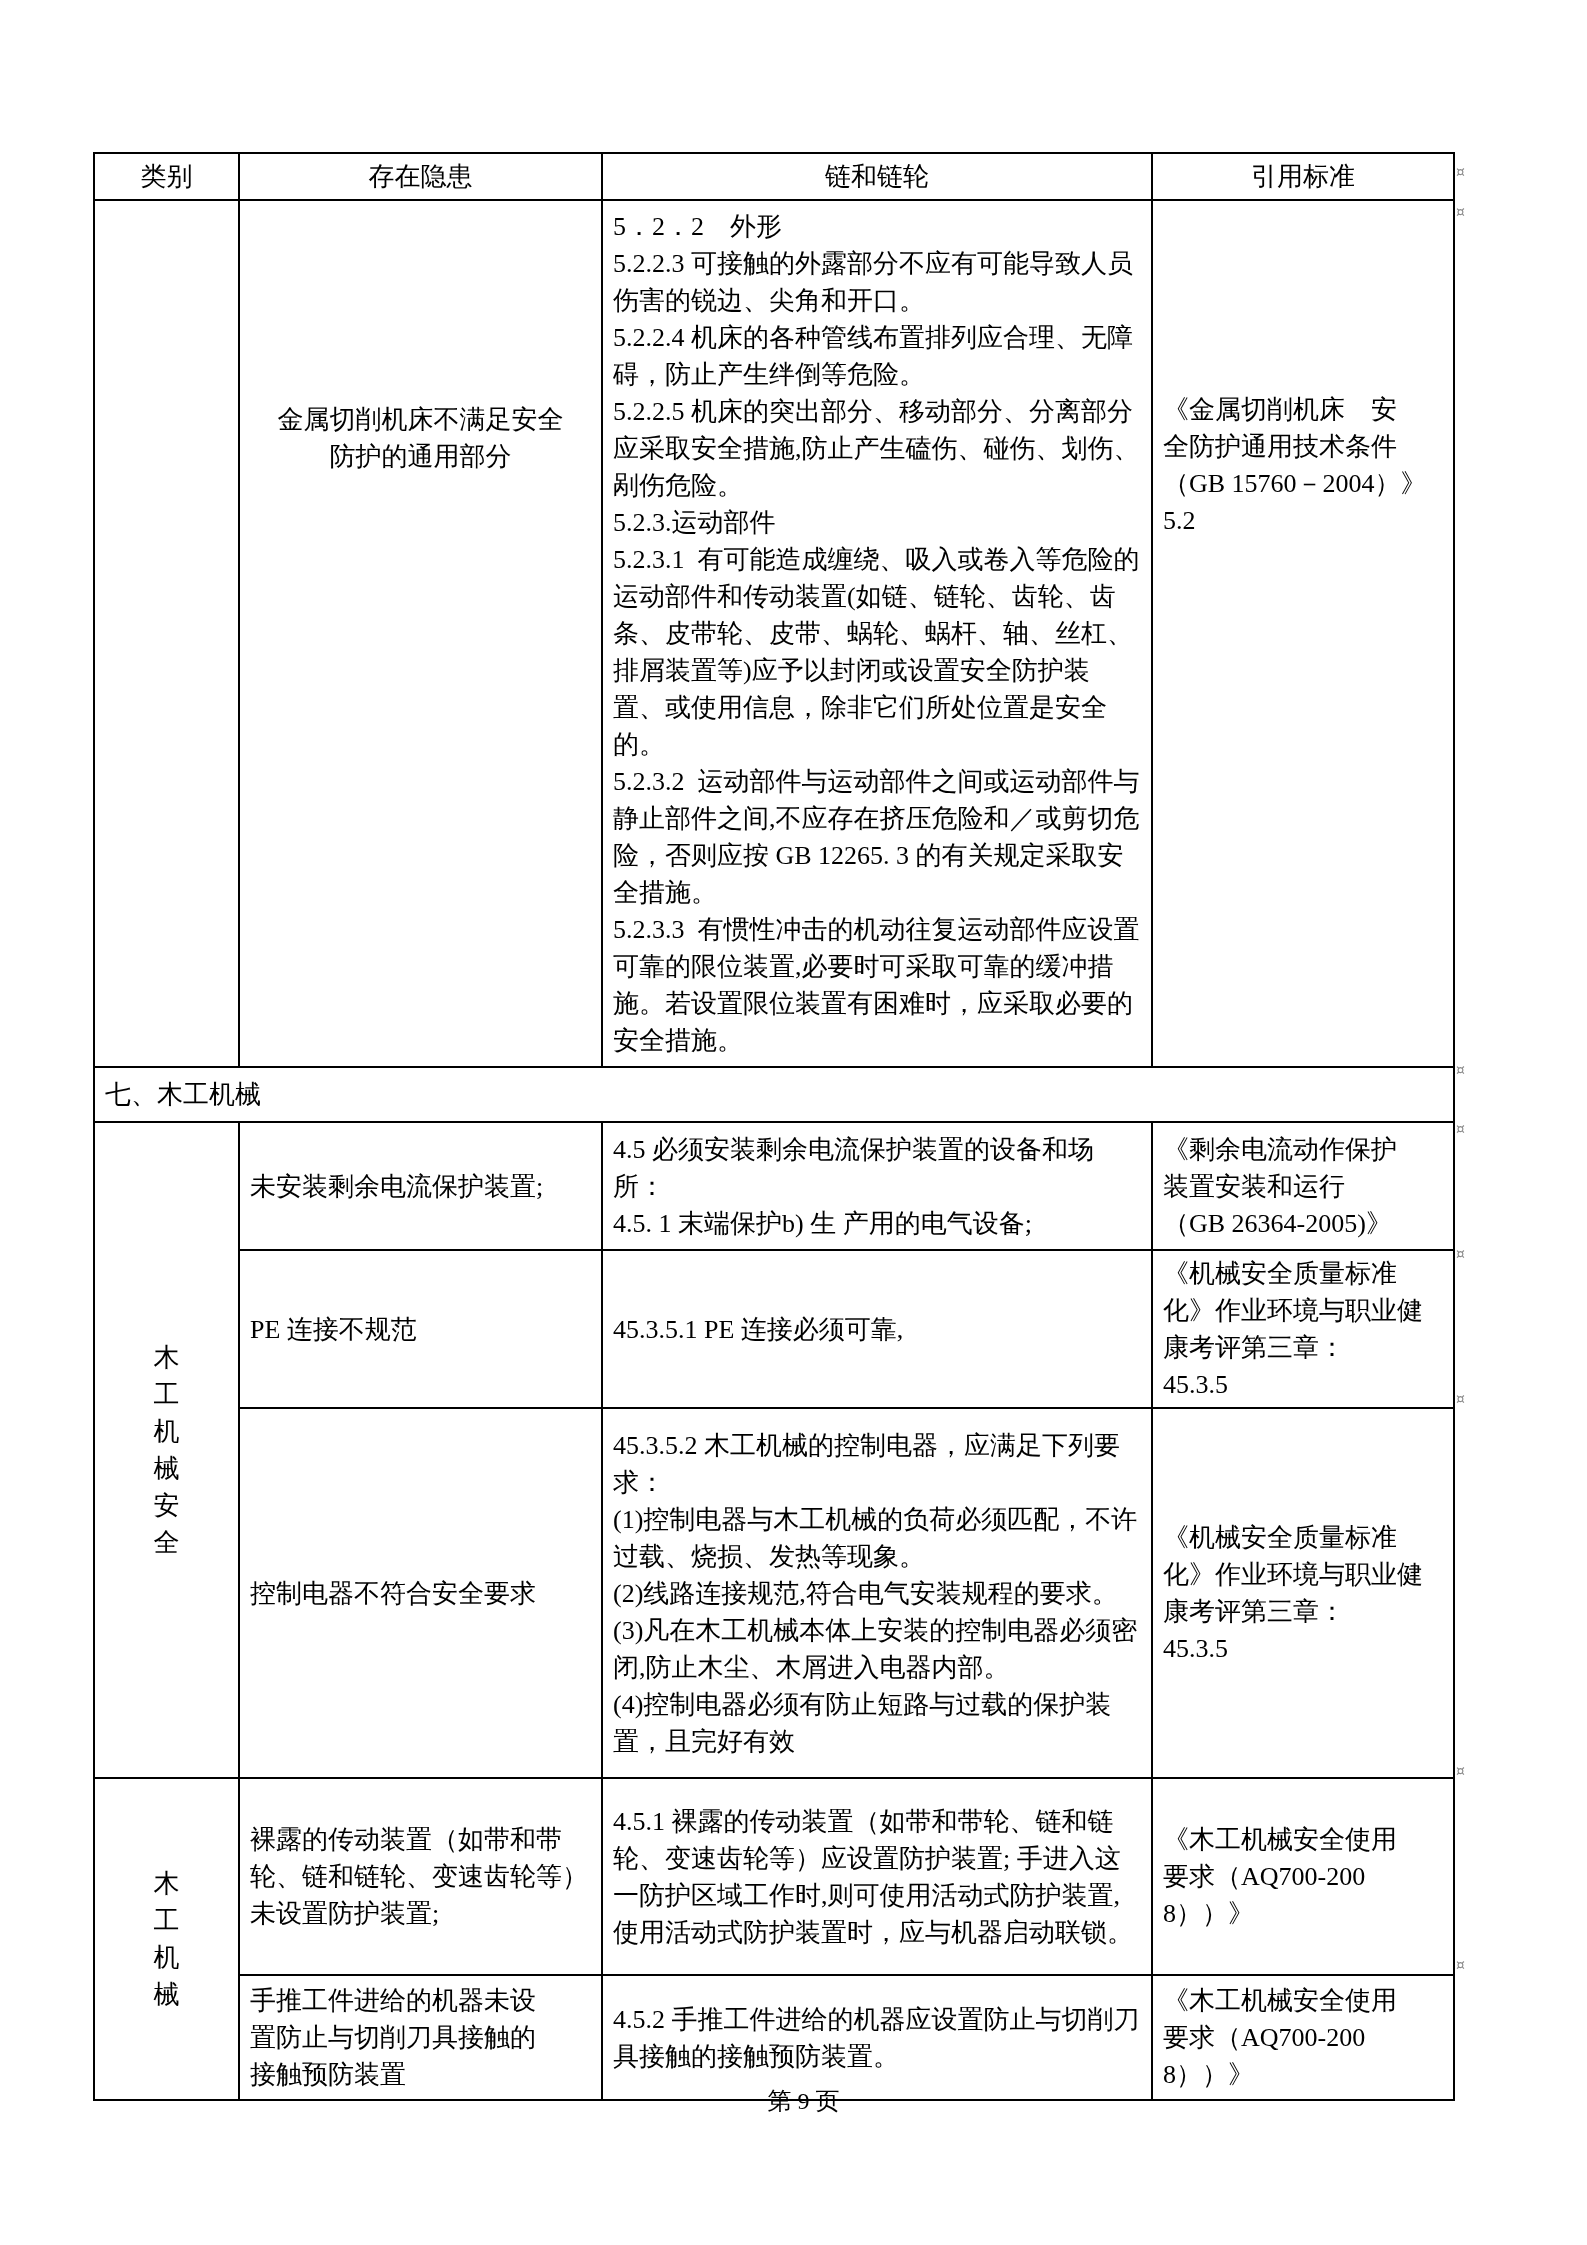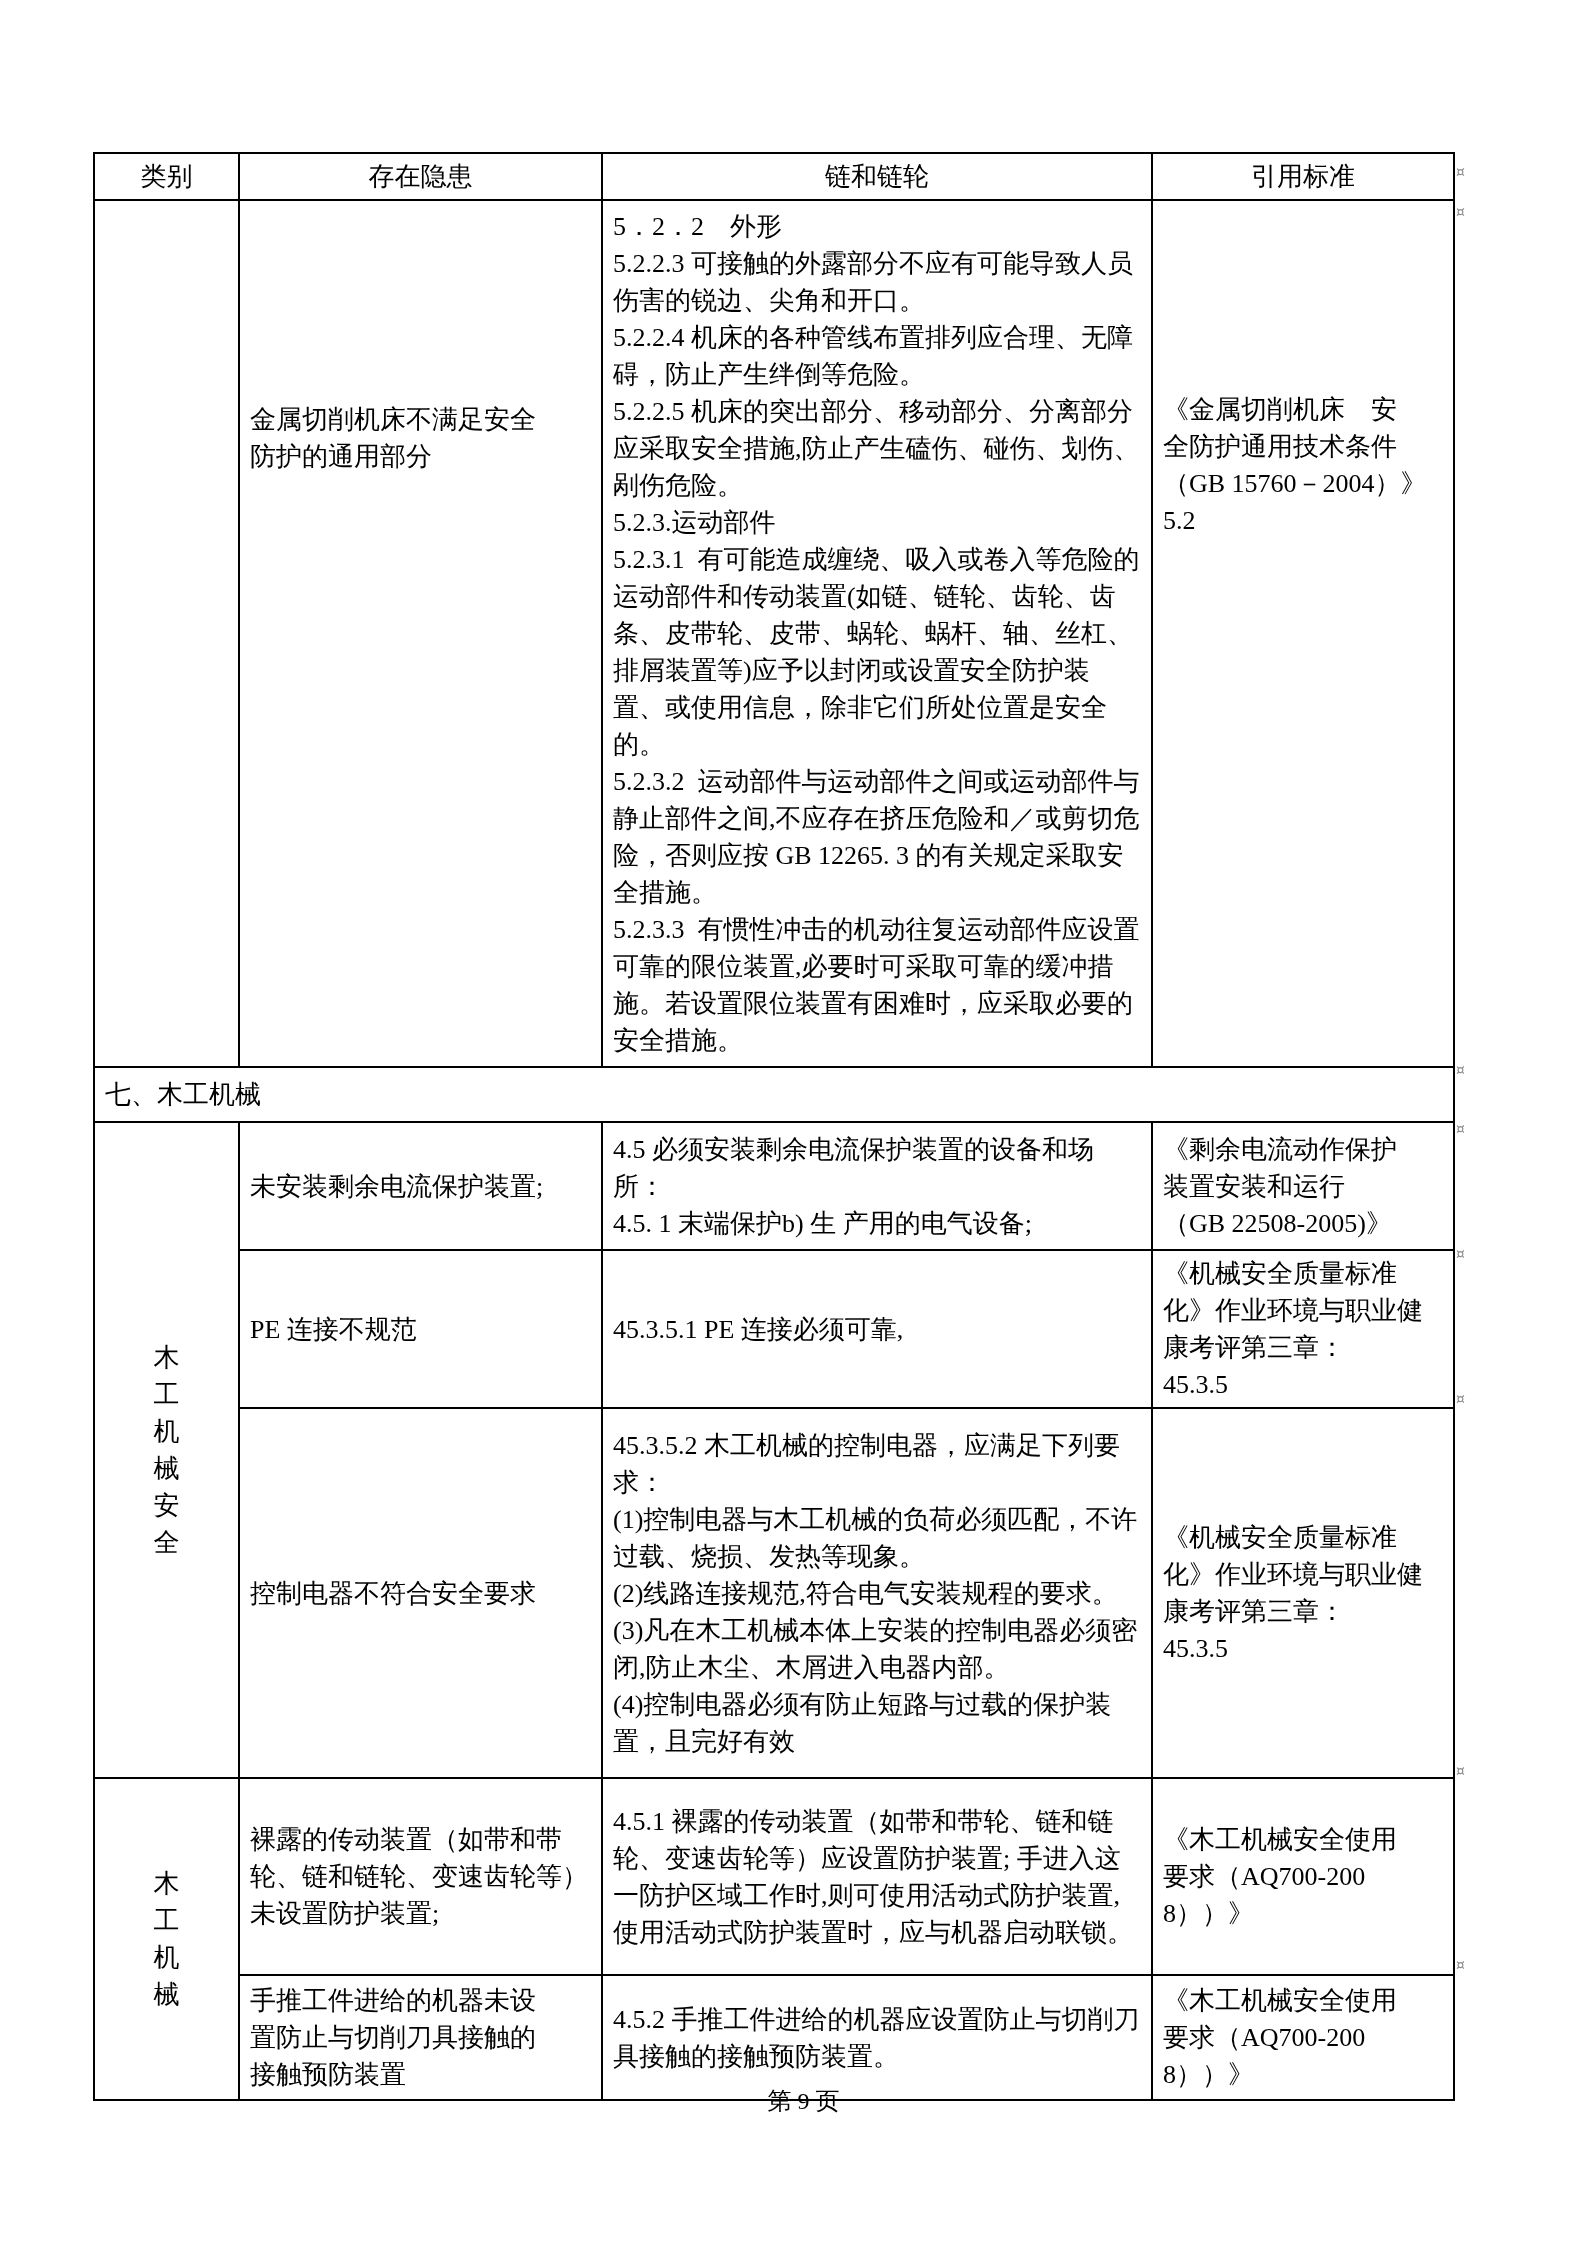--- a/index.html
+++ b/index.html
@@ -29,21 +29,21 @@
     word-break:break-all;
     padding:4px 10px;
   }
   th.hdr { text-align:center; height:38px; padding:0 4px; }
   td.section-cell { height:55px; padding:2px;border-radius:23px; }
   td.category-cell { text-align:center; padding:2px; }
   .vert-label { width:28px; margin:0 auto; text-align:center; }
   td.hazard-cell { text-align:left; padding:4px 8px 4px 14px; }
   td.measure-cell { text-align:left; vertical-align:top; padding:5px 10px 4px 13px; }
   td.standard-cell { text-align:left; line-height:36px; padding:4px 6px 4px 12px; }
-  tr.row-metal td.hazard-cell { vertical-align:top; padding-top:200px; }
+  tr.row-metal td.hazard-cell { vertical-align:top; padding-top:200px;text-align:center; }
   tr.row-metal td.standard-cell { vertical-align:top; padding-top:190px; }
   .footer {
     position:absolute; top:2086px; left:0;
     width:100%; text-align:center;
     font-size:24px; line-height:30px;
   }
   .pmark {
     position:absolute; left:1456px;
     color:#8a8a8a; font-size:14px; line-height:14px;
     font-family:"DejaVu Sans",sans-serif;
@@ -94,21 +94,21 @@
 
     <tr style="height:128px;">
       <td class="category-cell" rowspan="3">
         <div class="vert-label">木工机械安全</div>
       </td>
       <td class="hazard-cell">未安装剩余电流保护装置;</td>
       <td class="measure-cell">4.5 必须安装剩余电流保护装置的设备和场所：
 4.5. 1 末端保护b) 生 产用的电气设备;</td>
       <td class="standard-cell">《剩余电流动作保护
 装置安装和运行
-（GB 22508-2005)》</td>
+（GB 26364-2005)》</td>
     </tr>
 
     <tr style="height:145px;">
       <td class="hazard-cell">PE 连接不规范</td>
       <td class="measure-cell" style="vertical-align:middle;">45.3.5.1 PE 连接必须可靠,</td>
       <td class="standard-cell">《机械安全质量标准
 化》作业环境与职业健
 康考评第三章：
 45.3.5</td>
     </tr>

